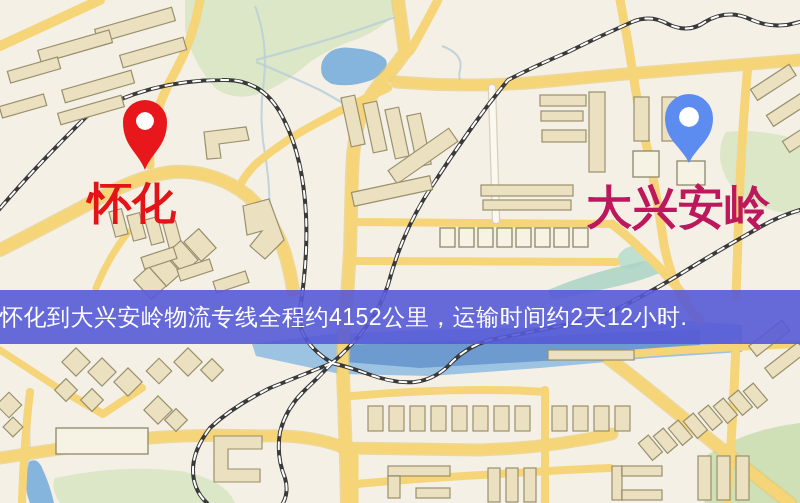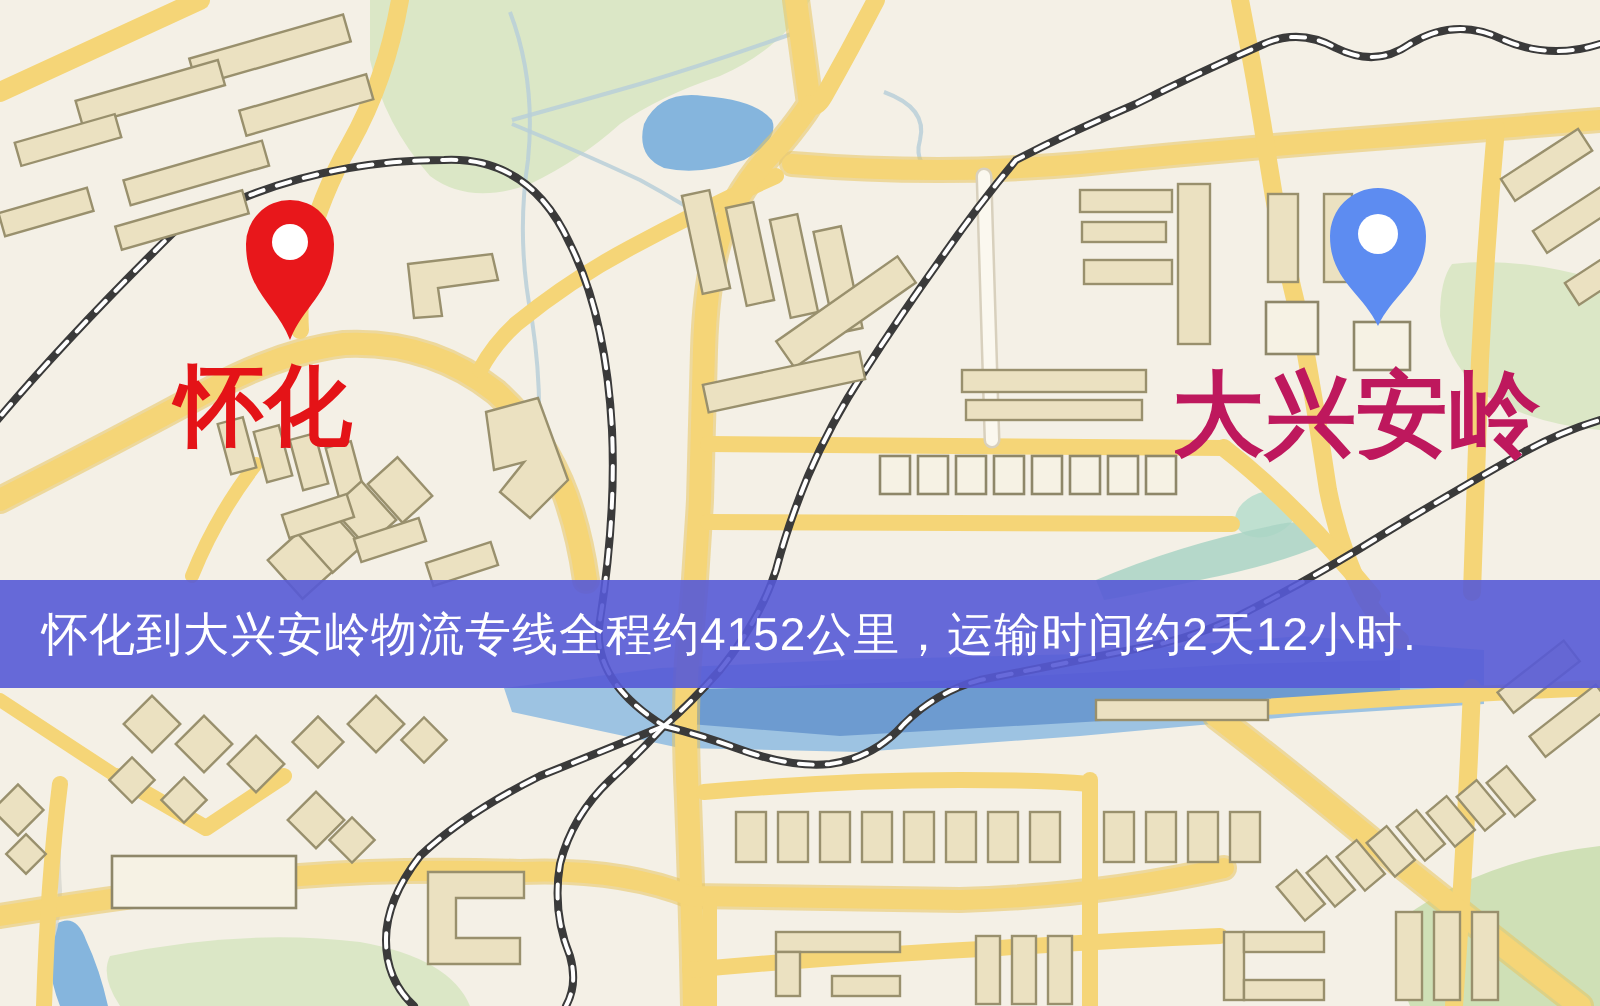--- a/index.html
+++ b/index.html
@@ -10,21 +10,21 @@
   .bld{fill:#ebe1c1;stroke:#99906d;stroke-width:1.2;}
   .bldw{fill:#f6f2e4;stroke:#8e8769;stroke-width:1.3;}
   .road{fill:none;stroke:#f5d577;stroke-linecap:round;stroke-linejoin:round;}
   .roadc{fill:none;stroke:#e8c45f;stroke-linecap:round;stroke-linejoin:round;opacity:.55;}
   .wroadc{fill:none;stroke:#d8d0bd;stroke-linecap:round;}
   .wroad{fill:none;stroke:#fbf8ef;stroke-linecap:round;}
   .stream{fill:none;stroke:#b9cfd8;stroke-width:2;opacity:.85;}
   
   .banner{position:absolute;left:0;top:290px;width:800px;height:54px;
           background:rgba(86,90,214,.90);color:#fff;font-size:23px;
-          line-height:54px;padding-left:21px;box-sizing:border-box;
+          line-height:54px;box-sizing:border-box;
           white-space:nowrap;letter-spacing:.5px;}
   .city-label{position:absolute;font-weight:bold;white-space:nowrap;}
   .label-origin{left:88px;top:174px;font-size:44px;color:#e41317;}
   .label-dest{left:586px;top:177px;font-size:46px;color:#be185d;}
 </style>
 </head>
 <body>
 
 <div class="stage">
 

